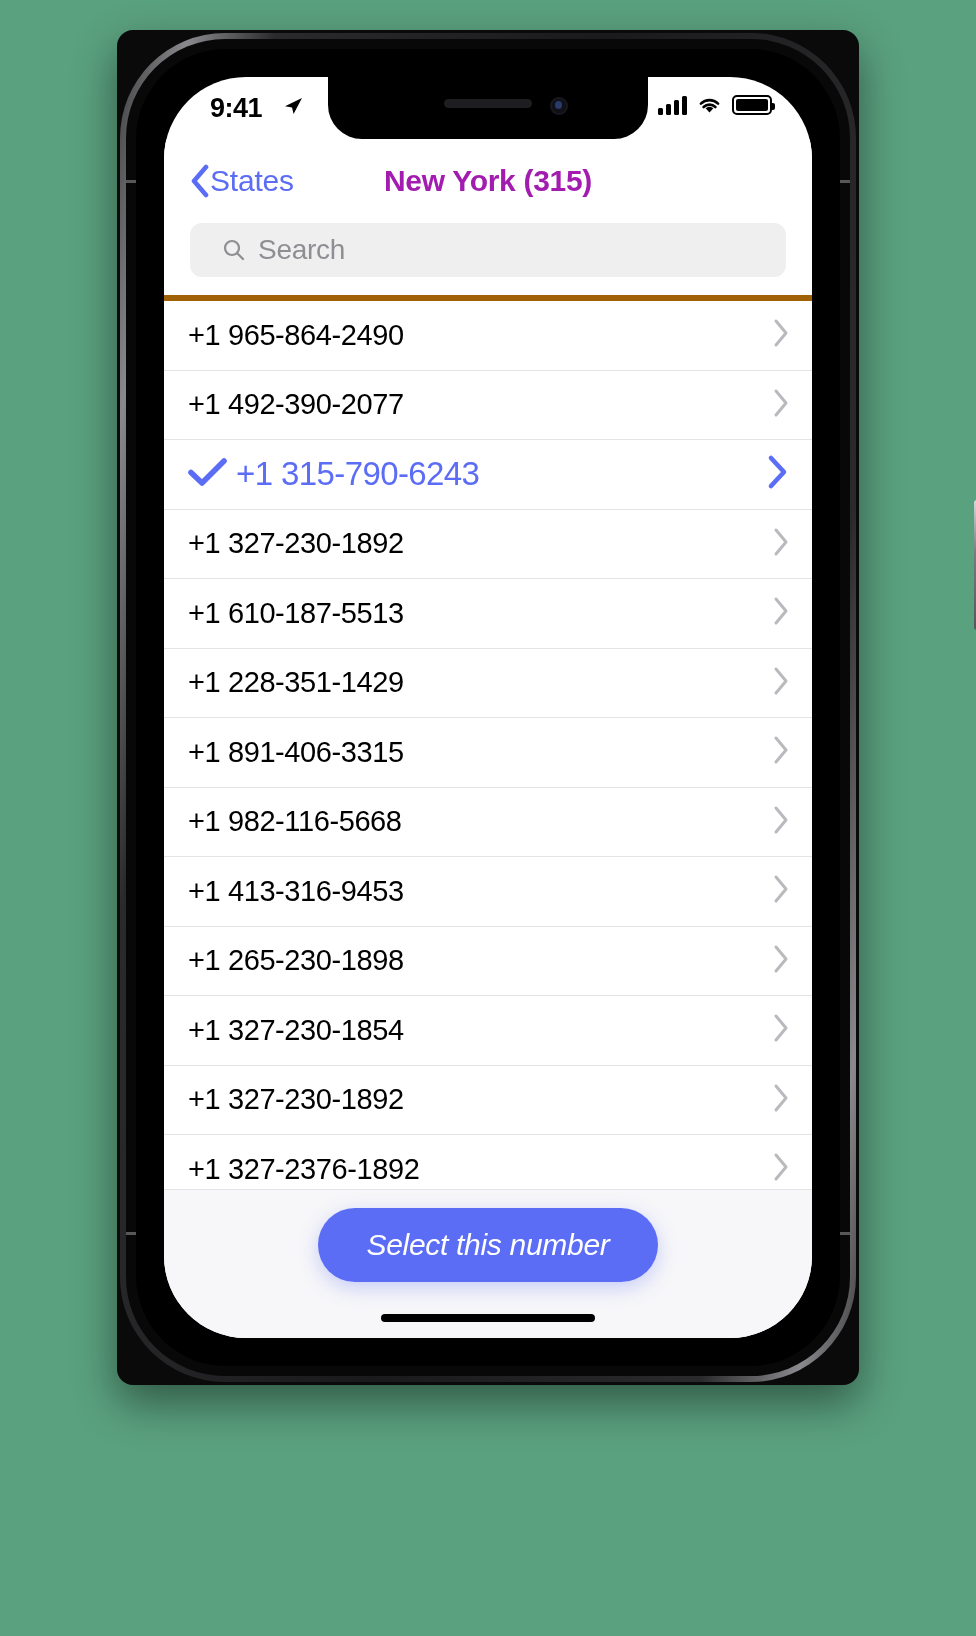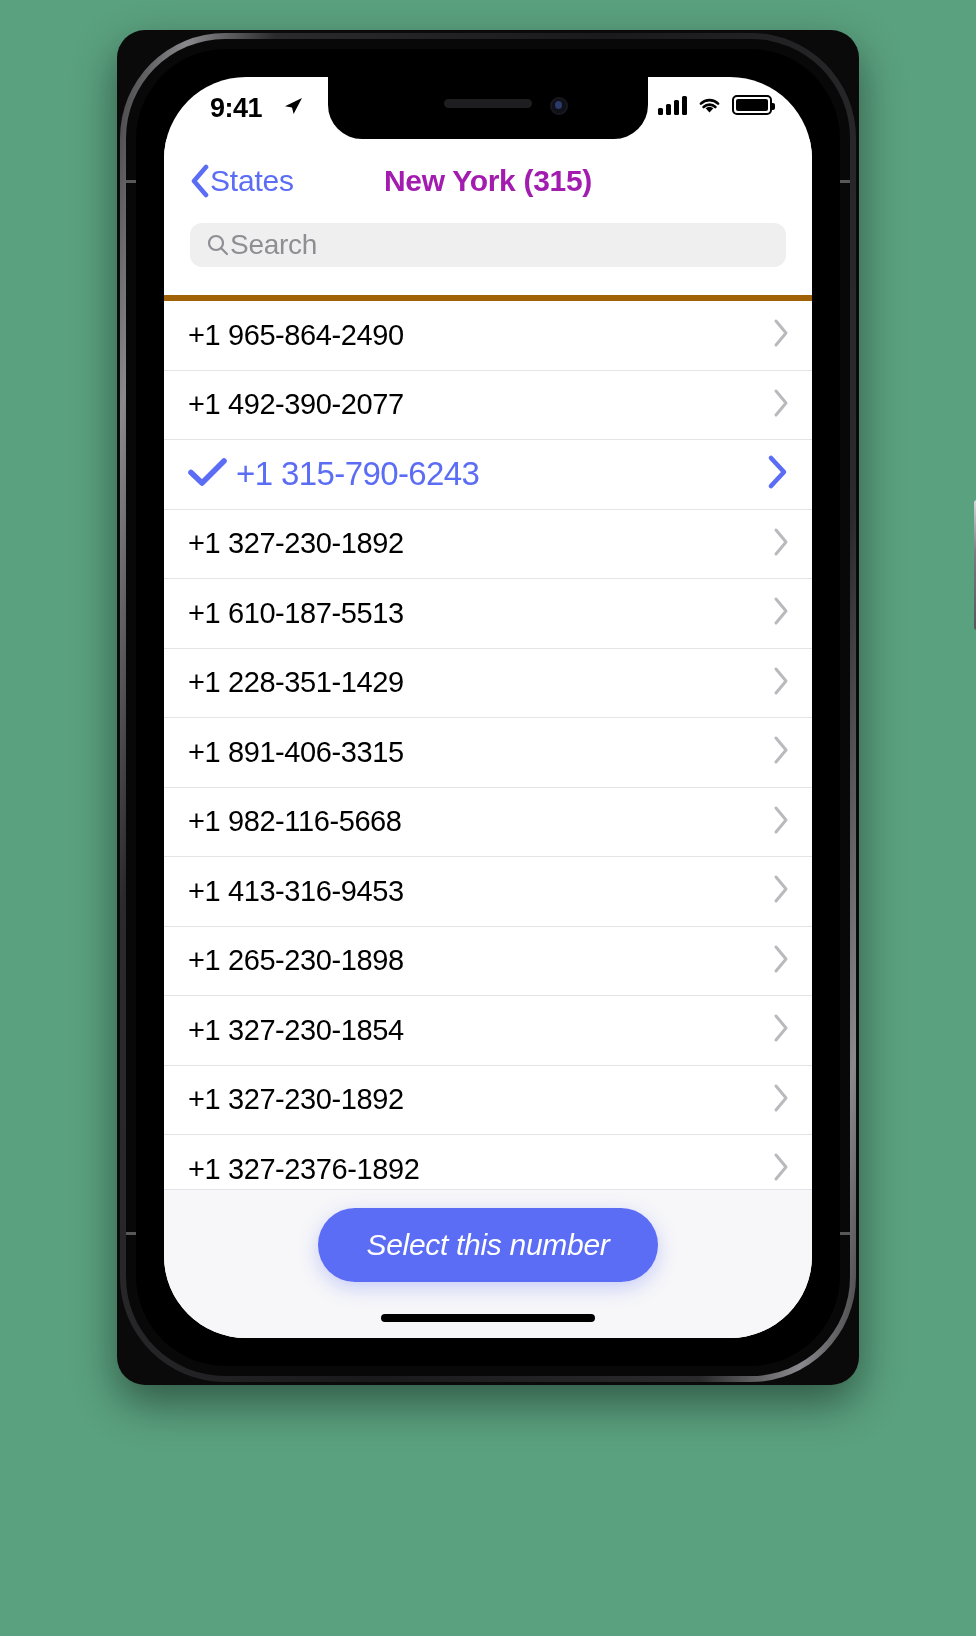--- a/index.html
+++ b/index.html
@@ -14,21 +14,21 @@
     overflow: hidden;
   }
 
   
   #device {
     position: absolute;
     left: 117px;
     top: 30px;
     width: 742px;
     height: 1355px;
-    border-radius: 28px;
+    border-radius: 16px;
     background: #0a0a0a;
     box-shadow: 0 18px 44px rgba(0,0,0,0.45);
   }
   #device-edge-hl {
     position: absolute;
     inset: 3px;
     border-radius: 105px;
     background: linear-gradient(100deg,#3d3d3f 0%,#8a8a8e 7%,#2a2a2c 16%,#1a1a1c 50%,#2a2a2c 84%,#8a8a8e 94%,#3d3d3f 100%);
   }
   #device-body {
@@ -211,26 +211,27 @@
   #search-wrap {
     position: absolute;
     top: 146px;
     left: 0; right: 0;
     height: 72px;
     background: #fff;
     padding: 0 26px;
     box-sizing: border-box;
   }
   #search-field {
-    height: 44px;
+    height: 54px;
     background: #efeff0;
     border-radius: 12px;
     display: flex;
     align-items: center;
-    padding: 0 16px;
+    padding: 0 32px;
+    gap: 12px;
     cursor: text;
   }
   #search-placeholder {
     font-size: 28px;
     color: #8e8e93;
     letter-spacing: -0.3px;
   }
 
   
   #list {

